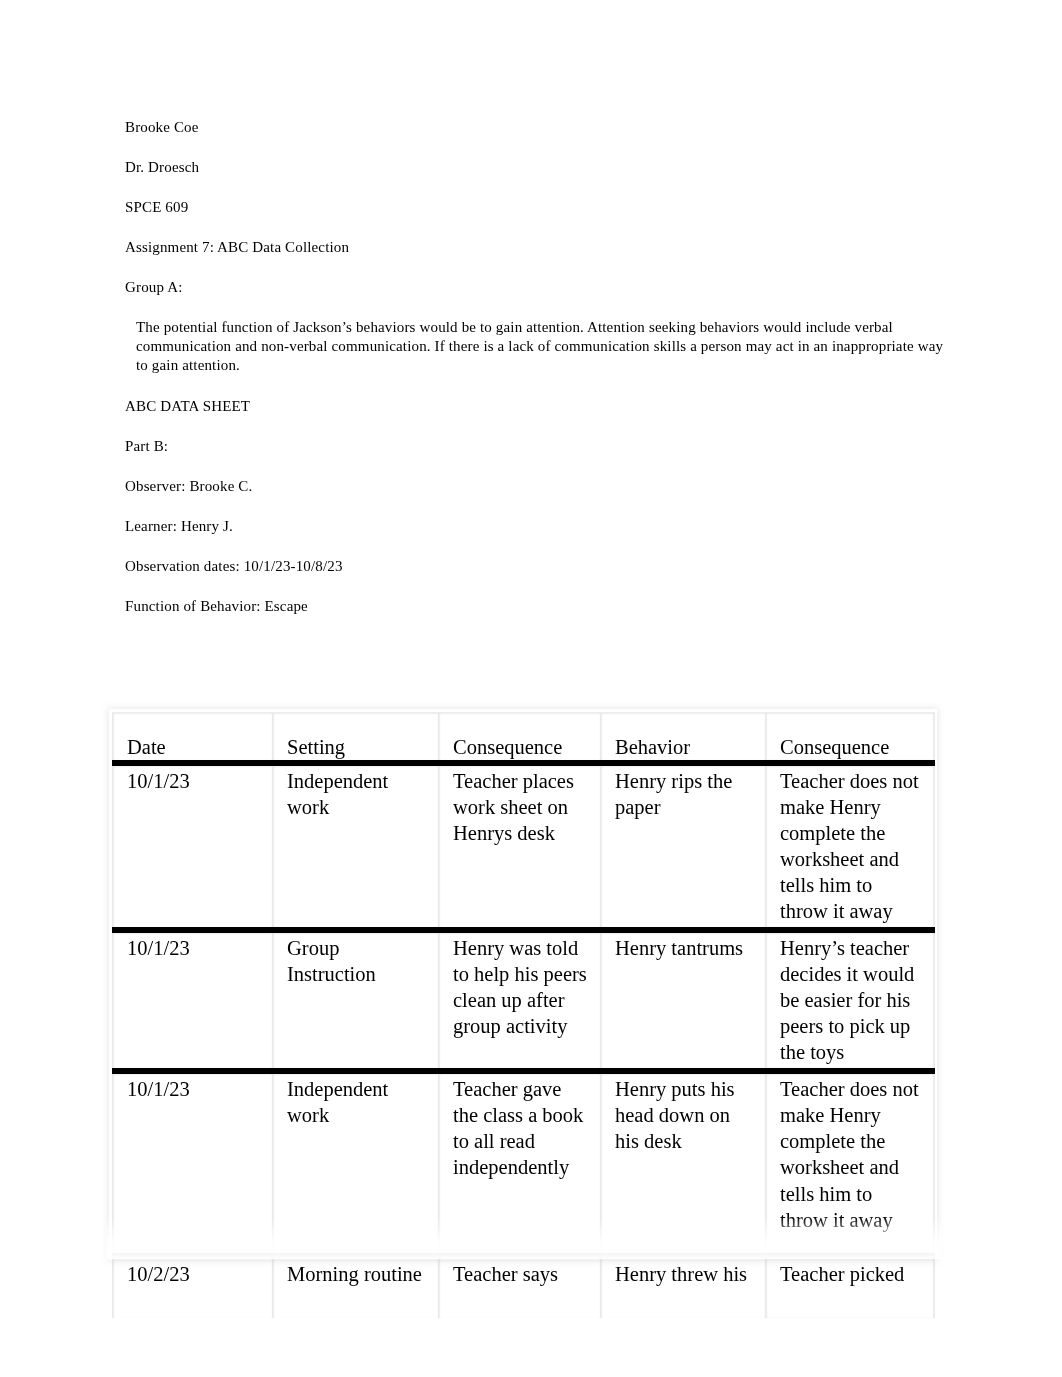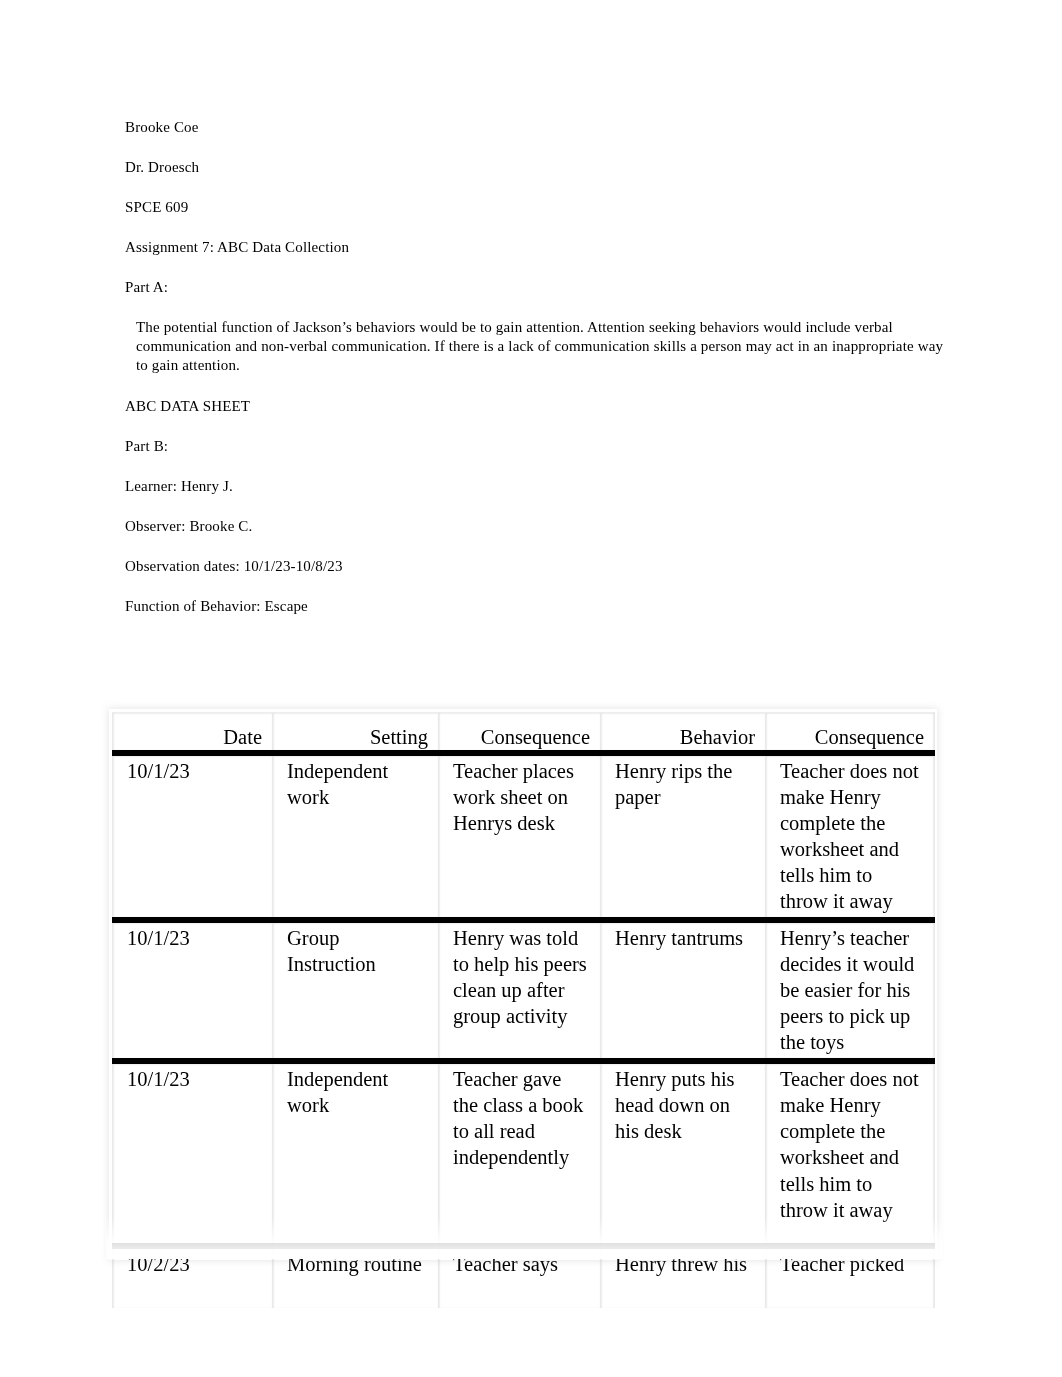--- a/index.html
+++ b/index.html
@@ -78,23 +78,22 @@
 
   .abc-table td:last-child, .abc-table th:last-child {
     border-right: 1px solid #e9e9e9;
     box-shadow: inset 1px 0 2px -1px rgba(120,120,120,0.38),
                 inset -1px 0 2px -1px rgba(120,120,120,0.38),
                 inset 0 1px 2px -1px rgba(120,120,120,0.30);
   }
 
   .abc-table tr.head-row td {
     border-top: 1px solid #ededed;
-    padding-top: 11px;
+    padding-top: 21px;
     padding-bottom: 0px;
-    text-align: right;
   }
 
   
   col.c-date   { width: 160px; }
   col.c-set    { width: 166px; }
   col.c-ant    { width: 162px; }
   col.c-beh    { width: 165px; }
   col.c-con    { width: 169px; }
 
   
@@ -130,28 +129,28 @@
 
 <div class="page">
 
   <div class="doc-body">
 
     <p class="para">Brooke Coe</p>
     <p class="para">Dr. Droesch</p>
     <p class="para">SPCE 609</p>
     <p class="para">Assignment 7: ABC Data Collection</p>
 
-    <p class="para">Part A:</p>
+    <p class="para">Group A:</p>
     <p class="para block">The potential function of Jackson’s behaviors would be to gain attention. Attention seeking behaviors would include verbal communication and non-verbal communication. If there is a lack of communication skills a person may act in an inappropriate way to gain attention.</p>
 
     <p class="para">ABC DATA SHEET</p>
 
     <p class="para">Part B:</p>
+    <p class="para">Observer: Brooke C.</p>
     <p class="para">Learner: Henry J.</p>
-    <p class="para">Observer: Brooke C.</p>
     <p class="para">Observation dates: 10/1/23-10/8/23</p>
     <p class="para">Function of Behavior: Escape</p>
 
   </div>
 
   <div class="table-wrap">
     <table class="abc-table">
       <colgroup>
         <col class="c-date">
           <col class="c-set">

